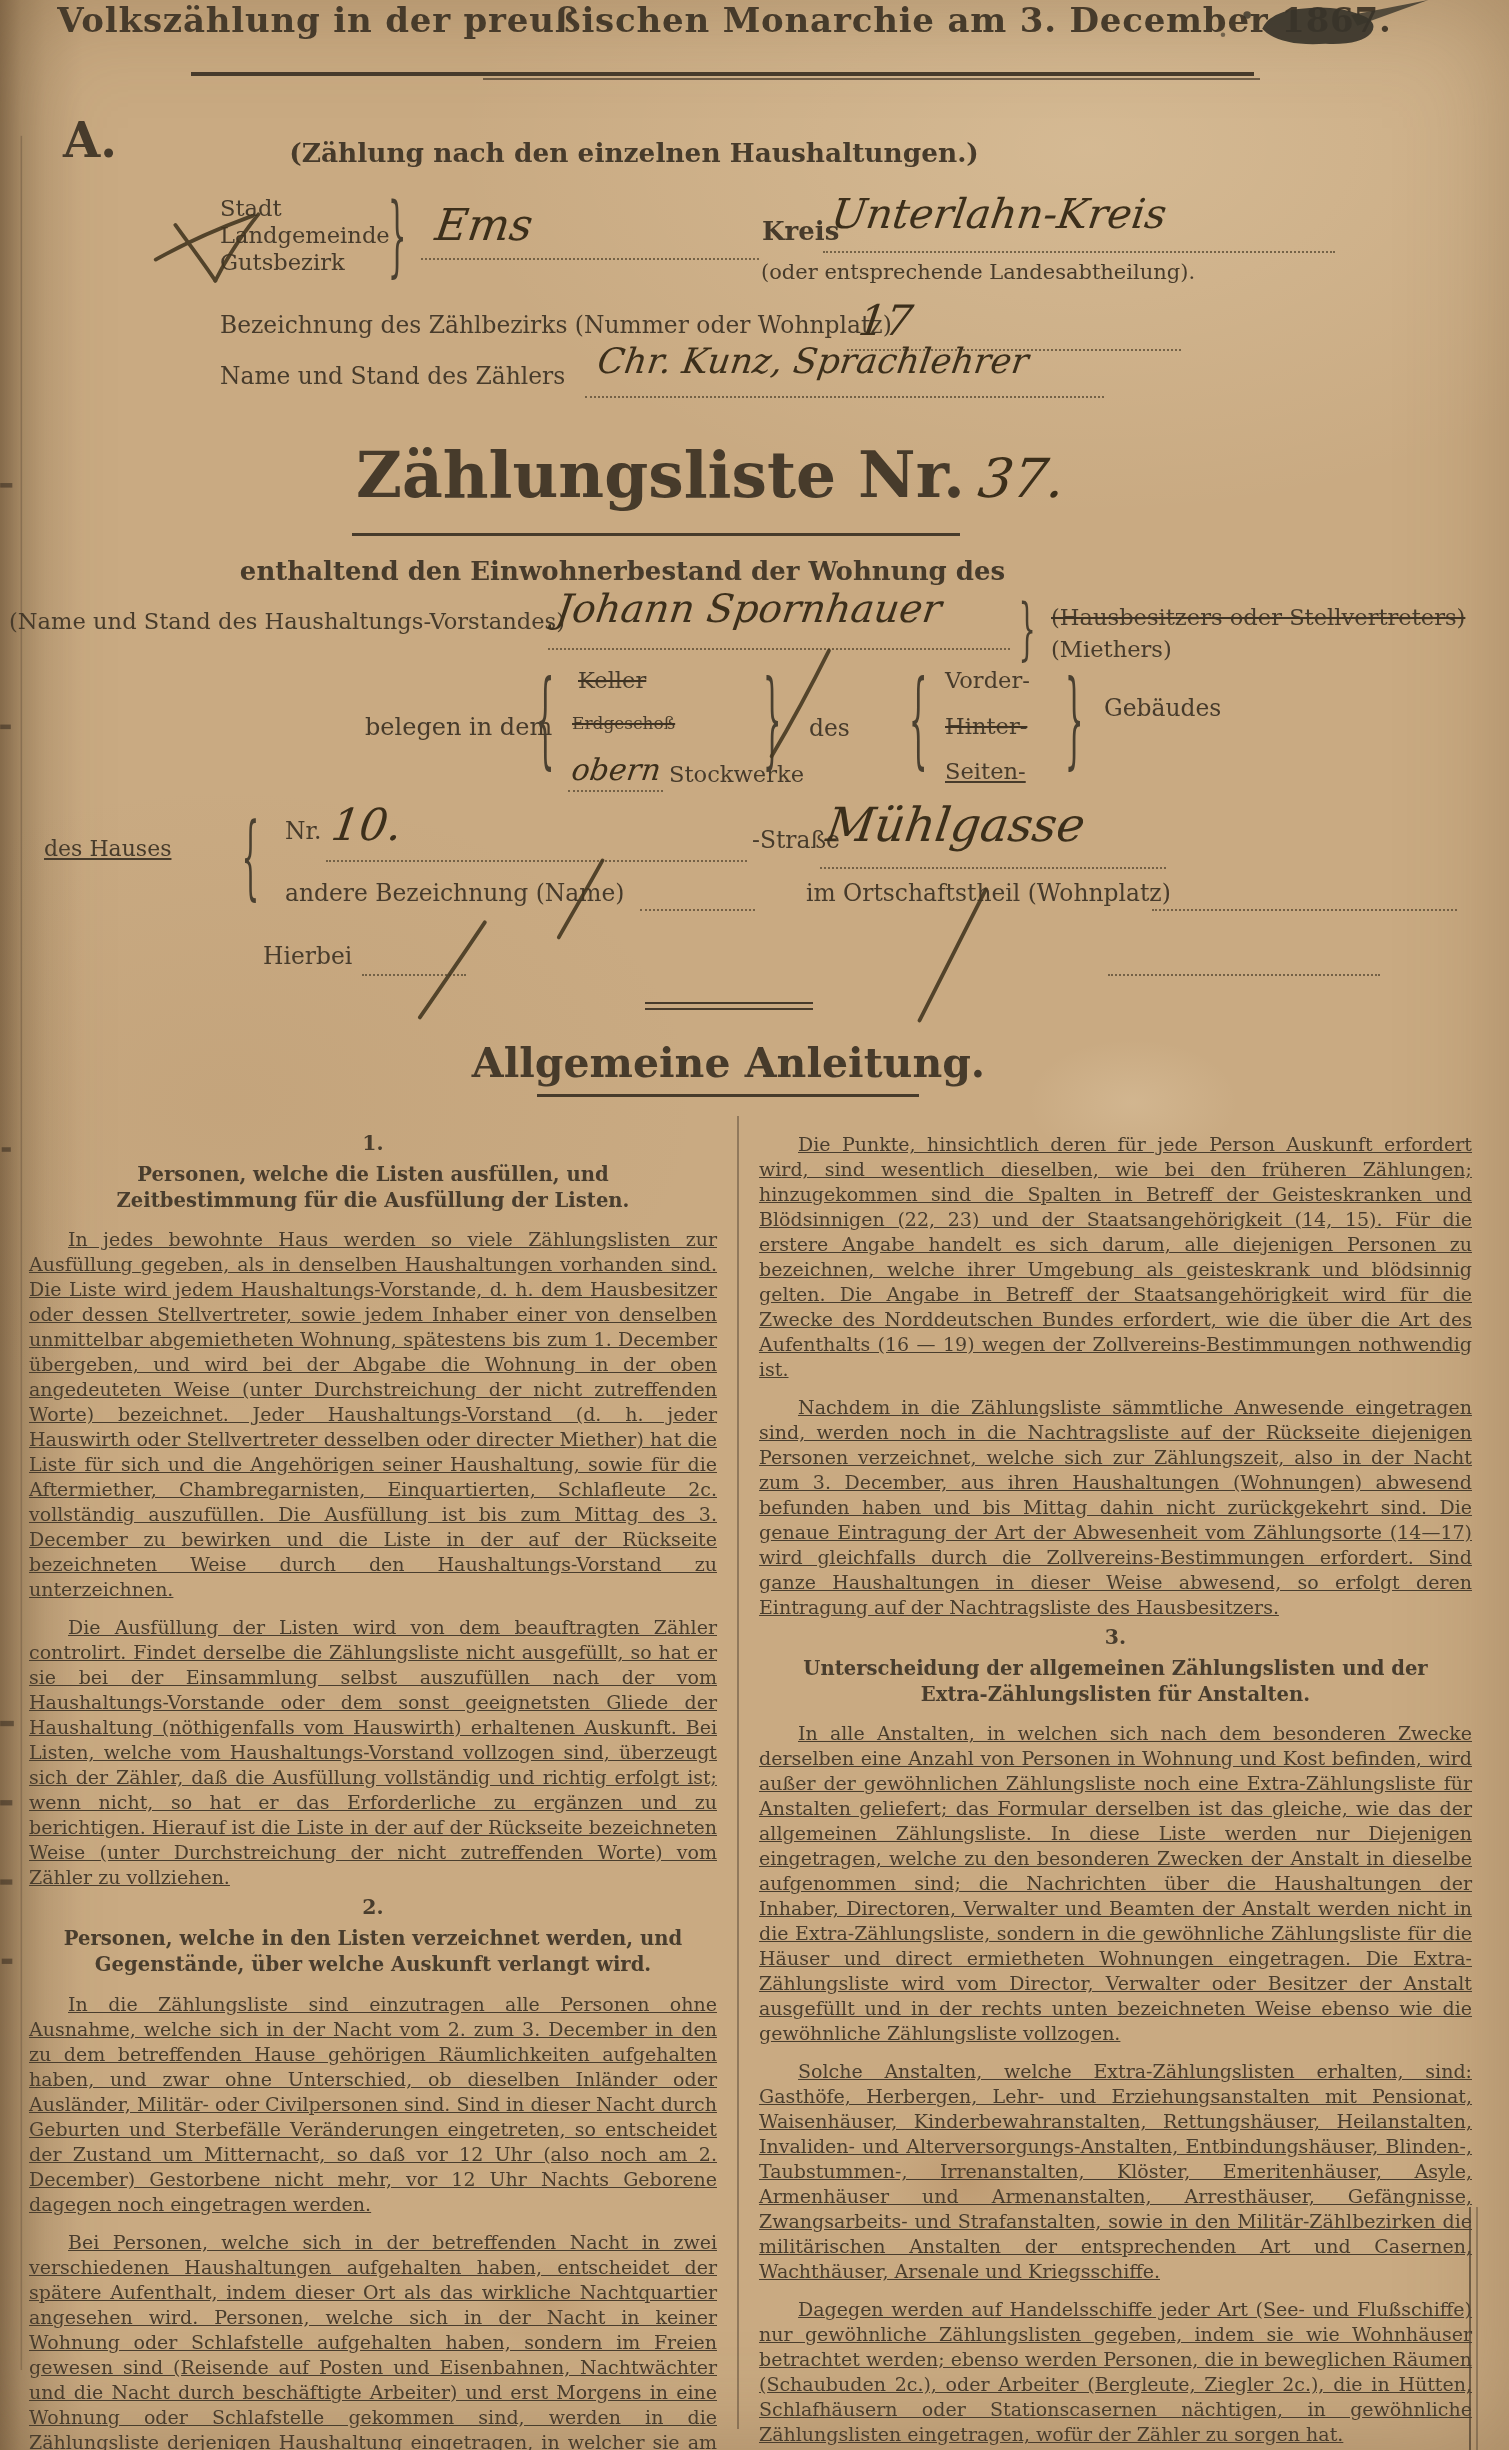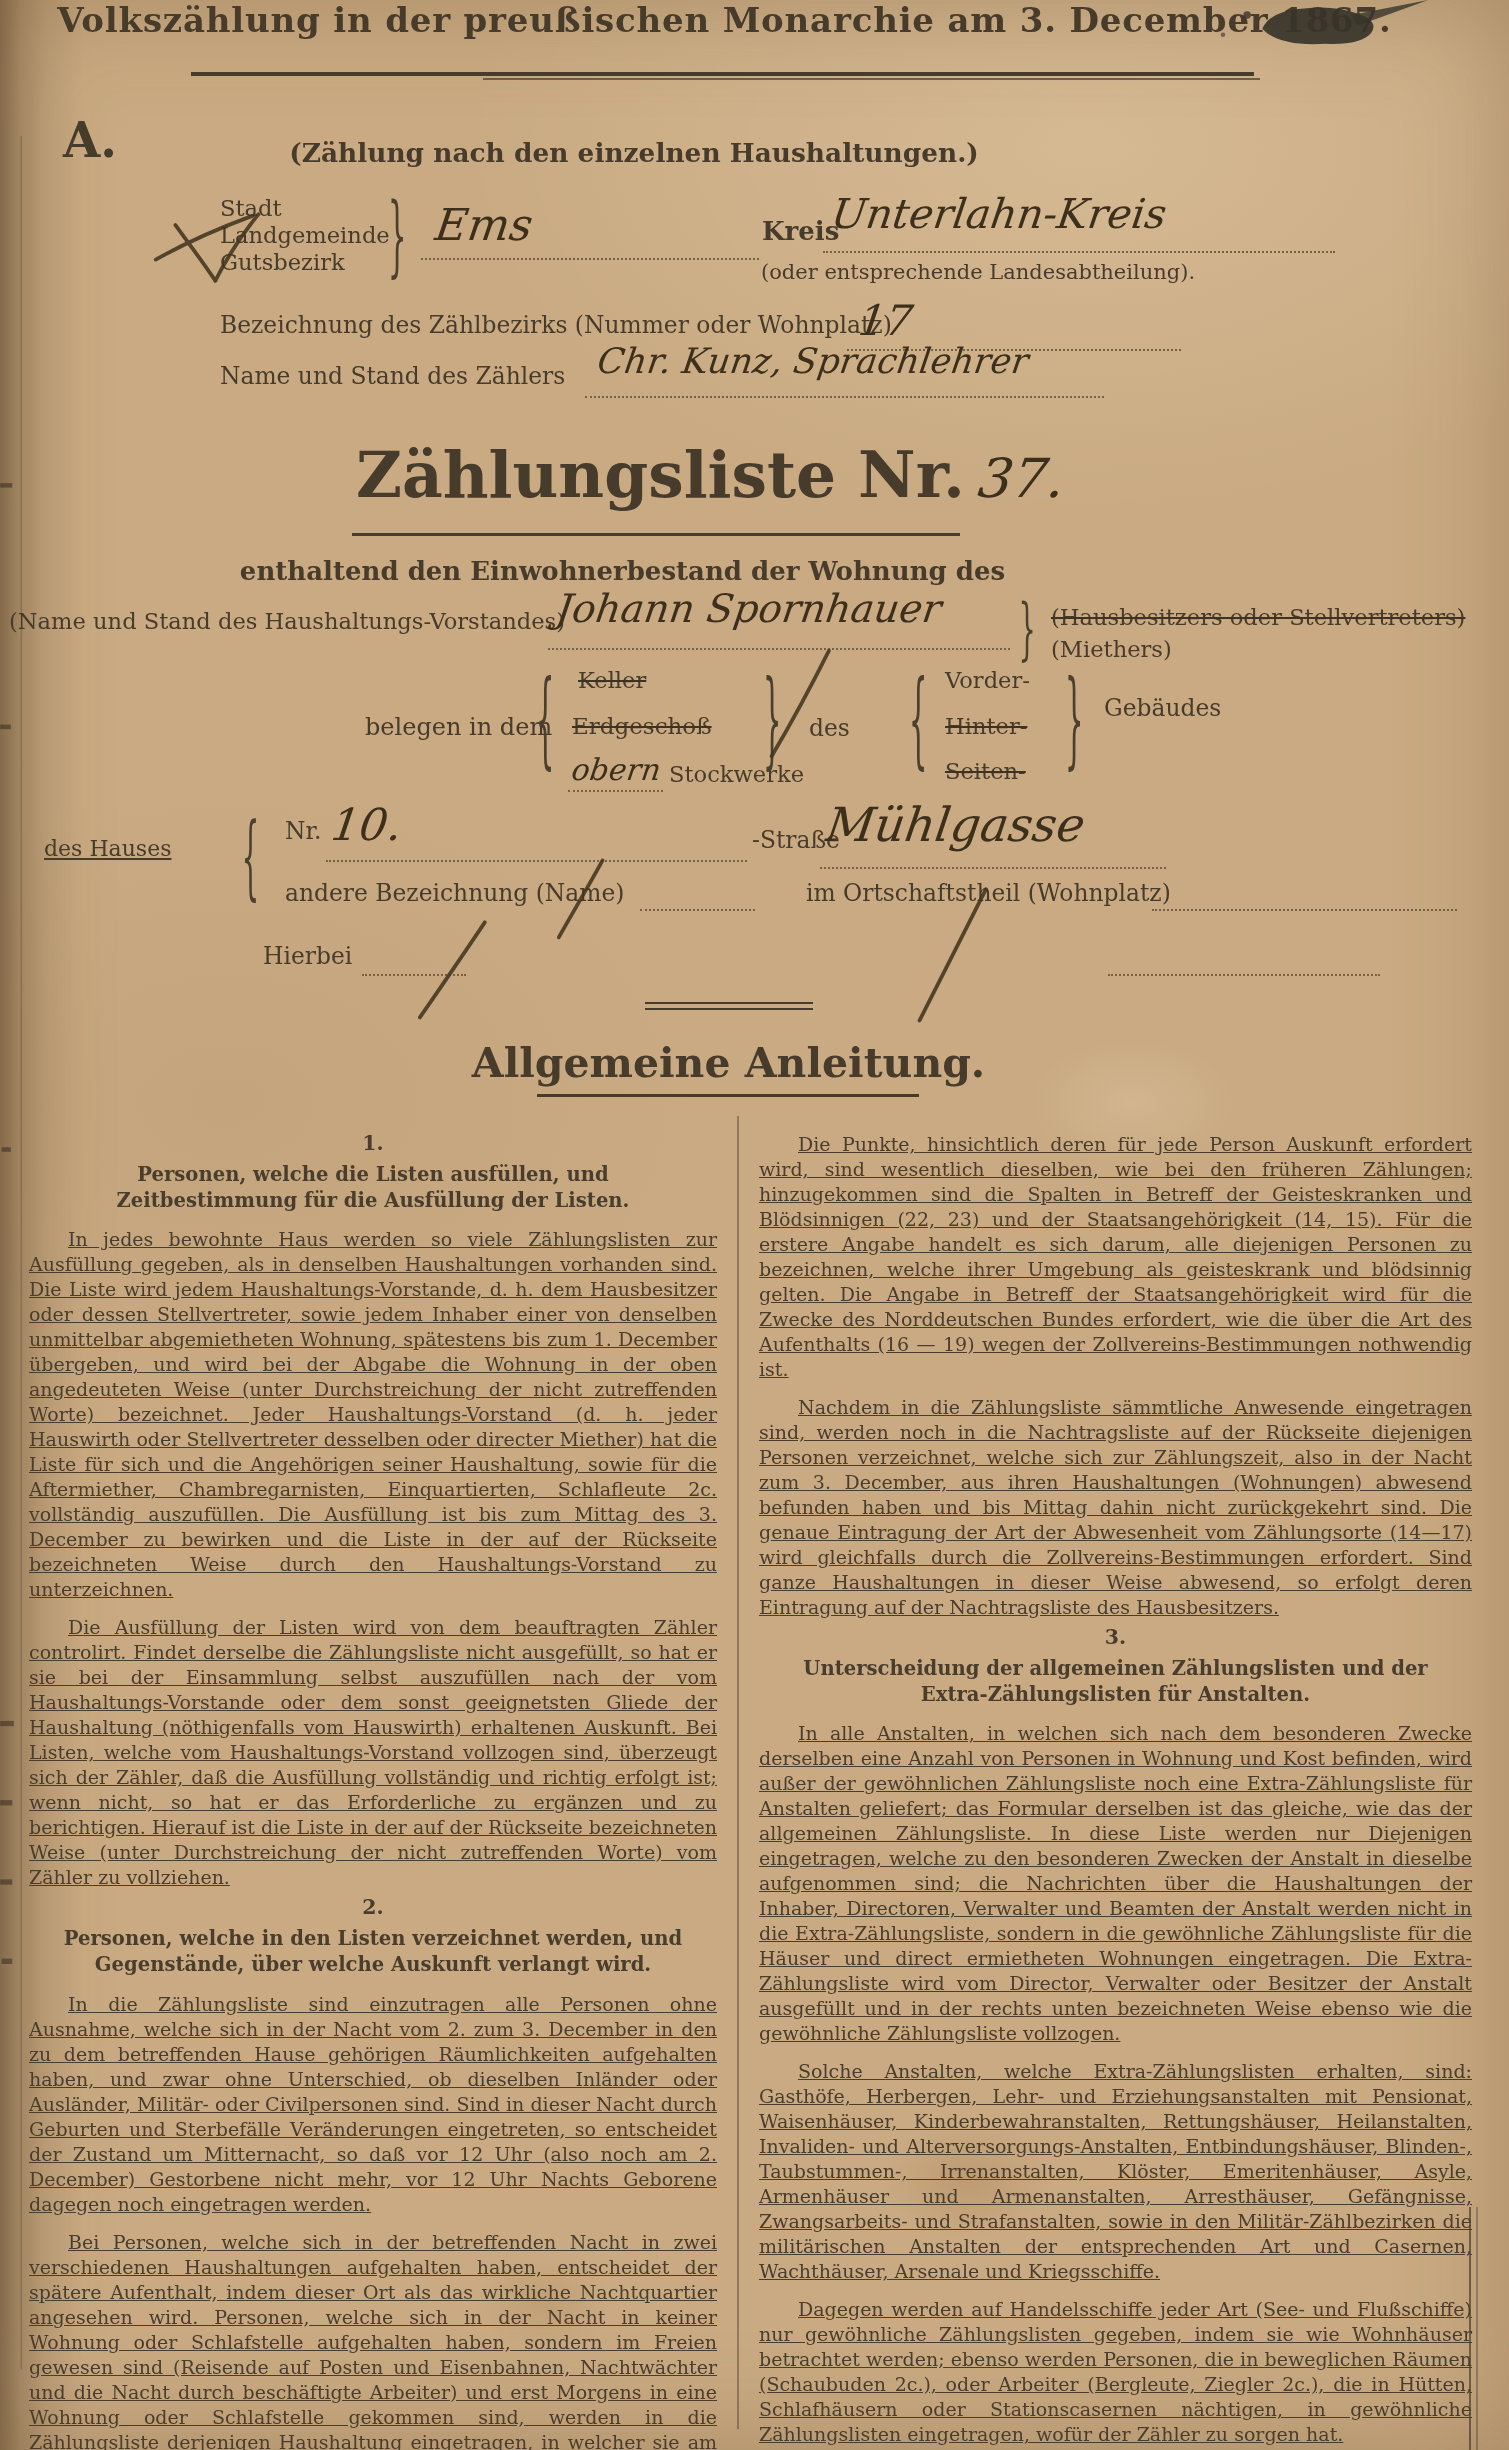--- a/index.html
+++ b/index.html
@@ -73,30 +73,30 @@
   <div class="abs print" style="left:9px;top:608px;font-size:22.6px;">(Name und Stand des Haushaltungs-Vorstandes)</div>
   <div class="abs hand" style="left:557px;top:586px;font-size:39px;">Johann Spornhauer</div>
   <div class="abs dotted" style="left:548px;top:648px;width:462px;"></div>
   <div class="abs brace" style="left:1017px;top:613px;font-size:32px;transform:scaleY(2.1) scaleX(.85);">}</div>
   <div class="abs print strike" style="left:1051px;top:604px;font-size:22.6px;">(Hausbesitzers oder Stellvertreters)</div>
   <div class="abs print" style="left:1051px;top:636px;font-size:22.6px;">(Miethers)</div>
 
   <div class="abs print" style="left:365px;top:713px;font-size:24px;">belegen in dem</div>
   <div class="abs brace" style="left:534px;top:703px;font-size:35px;transform:scaleY(3.0) scaleX(.85);">{</div>
   <div class="abs print strike" style="left:578px;top:667px;font-size:22.6px;">Keller</div>
-  <div class="abs print strike" style="left:572px;top:713px;font-size:23px;">Erdgeschoß</div>
+  <div class="abs print strike" style="left:572px;top:713px;font-size:17px;">Erdgeschoß</div>
   <div class="abs hand" style="left:572px;top:752px;font-size:30px;">obern</div>
   <div class="abs dotted" style="left:568px;top:790px;width:95px;"></div>
   <div class="abs print" style="left:669px;top:761px;font-size:22.6px;">Stockwerke</div>
   <div class="abs brace" style="left:761px;top:703px;font-size:35px;transform:scaleY(3.0) scaleX(.85);">}</div>
   <div class="abs print" style="left:809px;top:714px;font-size:23.4px;">des</div>
   <div class="abs brace" style="left:907px;top:703px;font-size:35px;transform:scaleY(3.0) scaleX(.85);">{</div>
   <div class="abs print" style="left:945px;top:667px;font-size:22.6px;">Vorder-</div>
   <div class="abs print strike" style="left:945px;top:713px;font-size:22.6px;">Hinter-</div>
-  <div class="abs print strike" style="left:945px;top:758px;font-size:22.6px;">Seiten-</div>
+  <div class="abs print strike" style="left:945px;top:758px;font-size:22.6px;text-decoration:underline;">Seiten-</div>
   <div class="abs brace" style="left:1063px;top:703px;font-size:35px;transform:scaleY(3.0) scaleX(.85);">}</div>
   <div class="abs print" style="left:1104px;top:694px;font-size:23.4px;">Gebäudes</div>
 
   <div class="abs print" style="left:44px;top:836px;font-size:22px;text-decoration:underline;">des Hauses</div>
   <div class="abs brace" style="left:240px;top:839px;font-size:33px;transform:scaleY(2.8) scaleX(.85);">{</div>
   <div class="abs print" style="left:285px;top:817px;font-size:23.4px;">Nr.</div>
   <div class="abs hand" style="left:332px;top:799px;font-size:44px;">10.</div>
   <div class="abs dotted" style="left:326px;top:860px;width:421px;"></div>
   <div class="abs print" style="left:752px;top:826px;font-size:23.4px;">-Straße</div>
   <div class="abs hand" style="left:827px;top:797px;font-size:47px;">Mühlgasse</div>

